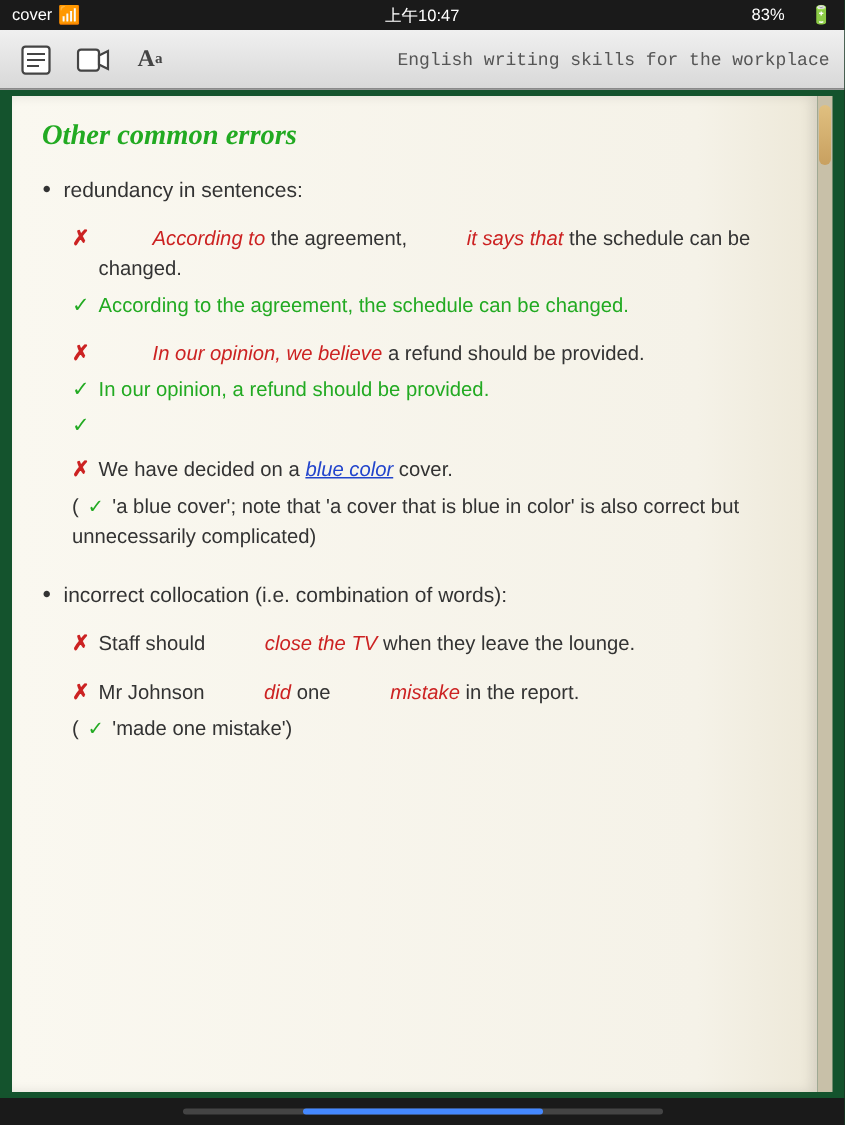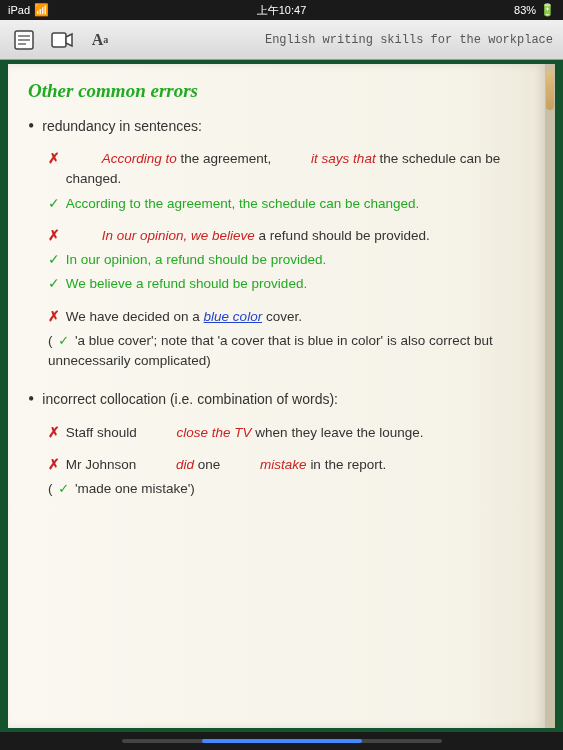--- a/index.html
+++ b/index.html
@@ -37,21 +37,21 @@
       position: absolute;
       left: 50%;
       transform: translateX(-50%);
       font-size: 11px;
       color: white;
     }
 
     .status-right {
       display: flex;
       align-items: center;
-      gap: 4px;
+      gap: 17px;
       font-size: 11px;
     }
 
     
     .toolbar {
       width: 100%;
       height: 40px;
       background: linear-gradient(to bottom, #f0f0f0, #d8d8d8);
       border-bottom: 1px solid #999;
       display: flex;
@@ -251,21 +251,21 @@
       height: 4px;
       background: #4488ff;
       border-radius: 2px;
     }
   </style>
 </head>
 <body>
 
 <div class="status-bar">
   <div class="status-left">
-    <span>iPad</span>
+    <span>cover</span>
     <span style="font-size:12px;">📶</span>
   </div>
   <div class="status-center">上午10:47</div>
   <div class="status-right">
     <span>83%</span>
     <span style="font-size:12px;">🔋</span>
   </div>
 </div>
 
 <div class="toolbar">
@@ -324,21 +324,20 @@
               <span class="red-italic">In our opinion, we believe</span>
               <span> a refund should be provided.</span>
             </span>
           </div>
           <div class="example-row">
             <span class="check-mark">✓</span>
             <span class="example-text green-text">In our opinion, a refund should be provided.</span>
           </div>
           <div class="example-row">
             <span class="check-mark">✓</span>
-            <span class="example-text green-text">We believe a refund should be provided.</span>
           </div>
         </div>
 
         <div class="example-group" style="margin-top:8px;">
           <div class="example-row">
             <span class="x-mark">✗</span>
             <span class="example-text">
               <span>We have decided on a </span>
               <span class="blue-link">blue color</span>
               <span> cover.</span>

